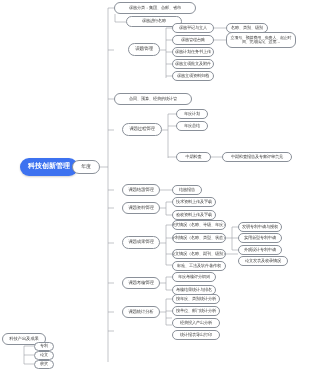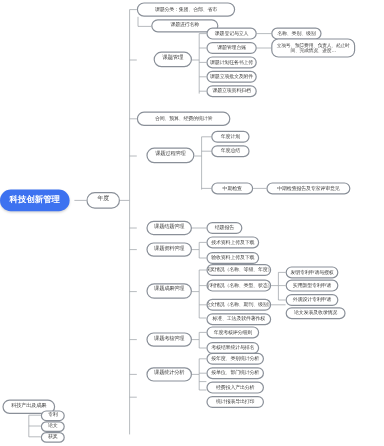--- a/index.html
+++ b/index.html
@@ -109,21 +109,21 @@
     <path d="M160,312 H166 V299 M166,312 V325"></path>
     <path d="M166,299 H172"></path>
     <path d="M166,311 H172"></path>
     <path d="M166,318 H172"></path>
     <path d="M166,325 H172"></path>
 
     <path d="M12,339 H18 V339"></path>
     <path d="M24,346 V364 M24,346 H34 M24,355 H34 M24,364 H34"></path>
   </svg>
 
-  <div class="node root" style="left:0;top:158px;width:58px;height:18px;font-size:7px;justify-content:center;">
+  <div class="node root" style="left:20px;top:158px;width:58px;height:18px;font-size:7px;justify-content:center;">
     <span>科技创新管理</span>
   </div>
 
   <div class="node lvl1" style="left:72px;top:160px;width:28px;height:14px;font-size:5px;">
     <span>年度</span>
   </div>
 
   <div class="node lvl2" style="left:114px;top:2px;width:82px;height:12px;font-size:4.2px;">
     <span>课题分类：集团、合部、省市</span>
   </div>

